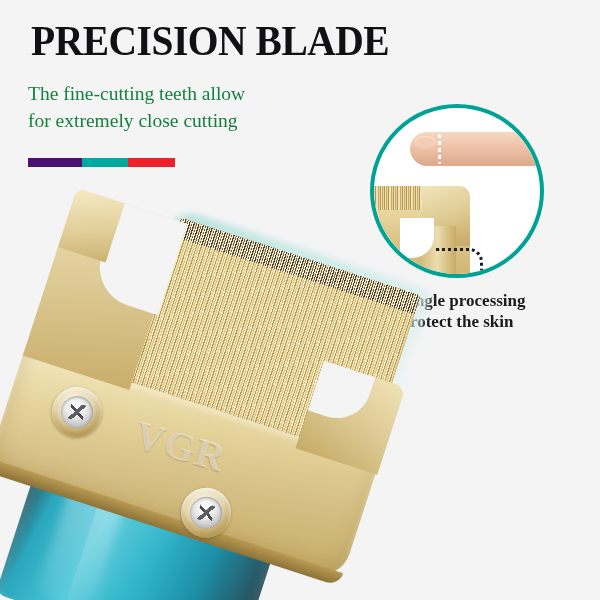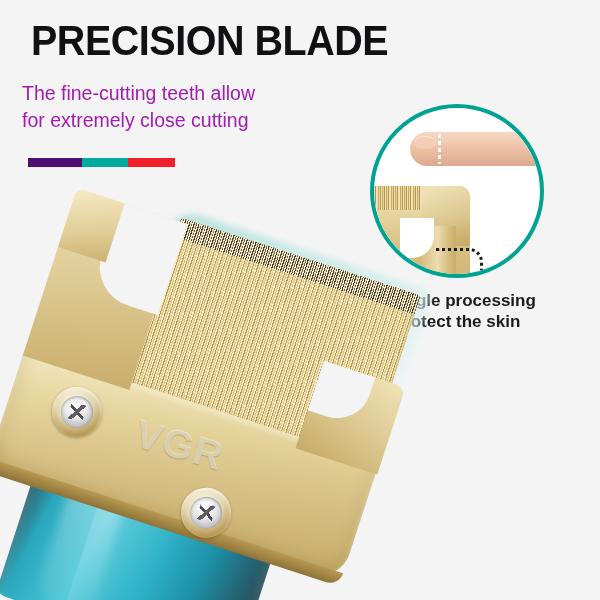--- a/index.html
+++ b/index.html
@@ -13,44 +13,45 @@
     overflow: hidden;
     font-family: "Liberation Sans", sans-serif;
     background: #f4f4f5;
   }
   .stage {
     position: relative;
     width: 544px;
     height: 600px;
     background: #f4f4f5;
     overflow: hidden;
+    font-family: Liberation Serif, serif;
   }
 
   
   .headline {
     position: absolute;
     left: 31px;
     top: 17px;
     font-size: 42px;
     line-height: 48px;
     font-weight: 700;
     letter-spacing: -0.5px;
     color: #111113;
     transform: scaleX(0.94);
     transform-origin: left top;
     white-space: nowrap;
   }
   .subtitle {
     position: absolute;
-    left: 22px;
+    left: 28px;
     top: 80px;
     font-size: 19.5px;
     line-height: 27px;
     font-weight: 400;
-    color: #a21caf;
+    color: #15803d;
     white-space: pre-line;
   }
 
   
   .rule {
     position: absolute;
     left: 28px;
     top: 158px;
     display: flex;
     width: 147px;

